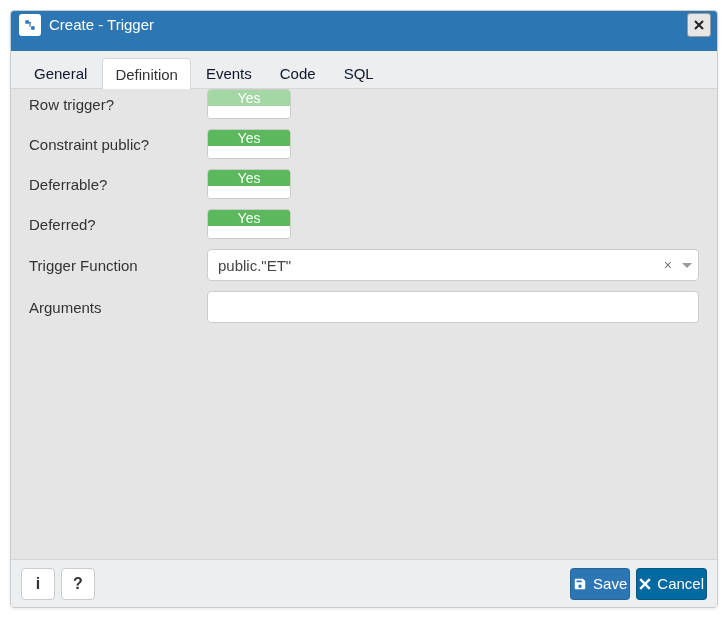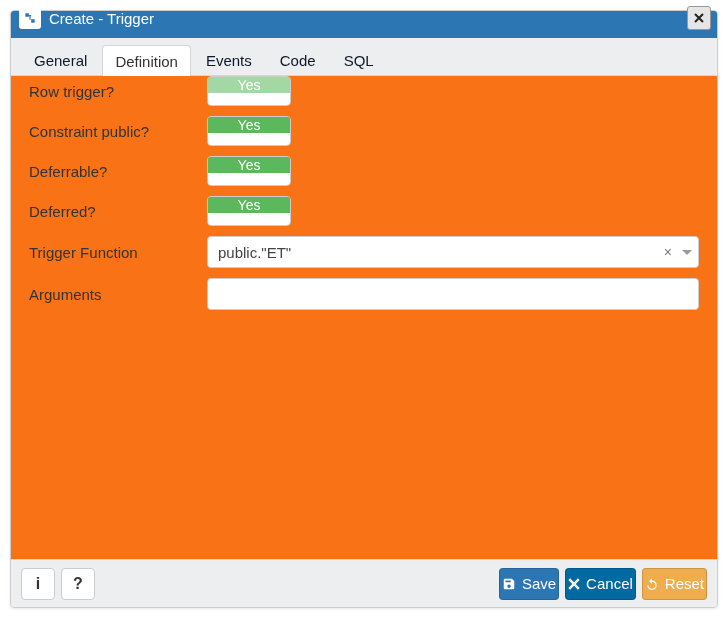--- a/index.html
+++ b/index.html
@@ -7,21 +7,21 @@
   .dialog {
     width: 708px; height: 598px;
     border: 1px solid #ccc;
     border-radius: 4px;
     display: flex; flex-direction: column;
     box-shadow: 0 1px 3px rgba(0,0,0,0.1);
   }
   .titlebar {
     background: #2c76b4;
     color: #fff;
-    height: 27px;
+    height: 40px;
     display: flex; align-items: center;
     padding: 0 6px 13px 8px;
     border-top-left-radius: 3px; border-top-right-radius: 3px;
   }
   .titlebar .app-icn {
     width: 22px; height: 22px;
     background: #fff;
     border-radius: 3px;
     display: flex; align-items: center; justify-content: center;
     margin-right: 8px;
@@ -53,21 +53,21 @@
     margin-right: 2px;
   }
   .tab.active {
     background: #fff;
     color: #333;
     border-color: #d6d6d6;
     position: relative;
     top: 1px;
   }
   .content {
-    flex: 1; background: #f97316; padding: 0 18px;
+    flex: 1; background: #e5e5e5; padding: 0 18px;
   }
   .row {
     display: flex; align-items: center; margin-bottom: 10px;
   }
   .label {
     width: 178px; font-size: 15px; color: #333;
   }
   .toggle {
     width: 84px; height: 30px;
     border: 1px solid #ccc; border-radius: 4px;
@@ -216,21 +216,15 @@
           <path d="M17 3H5a2 2 0 0 0-2 2v14a2 2 0 0 0 2 2h14a2 2 0 0 0 2-2V7l-4-4zM12 19a3 3 0 1 1 0-6 3 3 0 0 1 0 6zm3-10H6V6h9v3z"></path>
         </svg>
       <span>Save</span>
     </div>
     <div class="btn btn-cancel">
       <svg width="12" height="12" viewBox="0 0 10 10">
           <path stroke="#fff" stroke-width="2" fill="none" d="M1 1l8 8M9 1l-8 8"></path>
         </svg>
       <span>Cancel</span>
     </div>
-    <div class="btn btn-reset">
-      <svg width="14" height="14" viewBox="0 0 24 24">
-          <path d="M12 6V2L7 7l5 5V8c3 0 6 2 6 6s-3 6-6 6-6-2-6-6H4c0 5 4 8 8 8s8-3 8-8-4-8-8-8z"></path>
-        </svg>
-      <span>Reset</span>
-    </div>
   </div>
 
 </div>
 
 </body></html>

